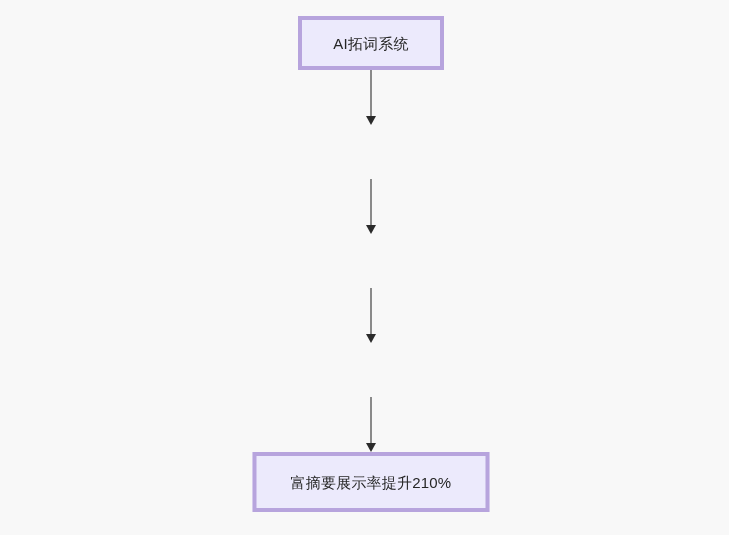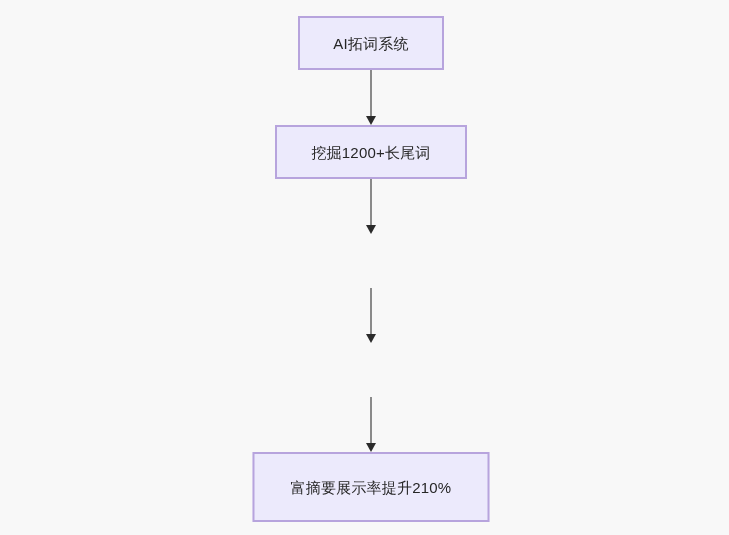--- a/index.html
+++ b/index.html
@@ -16,21 +16,21 @@
   #flowchart-canvas {
     position: relative;
     width: 729px;
     height: 535px;
     background: #f8f8f8;
   }
   .node {
     position: absolute;
     box-sizing: border-box;
     height: 54px;
-    border: 2px solid #8b5cf6;
+    border: 4px solid #8b5cf6;
     background: #eceafc;
     display: flex;
     align-items: center;
     justify-content: center;
     transform: translateX(-50%);
   }
   .node-label {
     font-size: 15px;
     line-height: 1;
     color: #262626;
@@ -78,19 +78,16 @@
       <div class="connector-line" style="height: 46px; background: rgb(138, 138, 138);"></div>
       <div class="connector-head" style="border-top-color: rgb(43, 43, 43);"></div>
     </div>
     <div class="connector" style="left: 371px; top: 397px; height: 55px;">
       <div class="connector-line" style="height: 46px; background: rgb(138, 138, 138);"></div>
       <div class="connector-head" style="border-top-color: rgb(43, 43, 43);"></div>
     </div>
     <div class="node" style="left: 371px; top: 16px; width: 146px; height: 54px; background: rgb(236, 234, 252); border-color: rgb(183, 164, 221);">
       <span class="node-label" style="color: rgb(38, 38, 38);">AI拓词系统</span>
     </div>
-    <div class="node" style="left: 371px; top: 125px; width: 192px; height: 54px; background: rgb(236, 234, 252); border-color: rgb(183, 164, 221);">
-      <span class="node-label" style="color: rgb(38, 38, 38);">挖掘1200+长尾词</span>
-    </div>
-    <div class="node" style="left: 371px; top: 452px; width: 237px; height: 70px; background: rgb(236, 234, 252); border-color: rgb(183, 164, 221); text-align: right;">
+    <div class="node" style="left: 371px; top: 452px; width: 237px; height: 60px; background: rgb(236, 234, 252); border-color: rgb(183, 164, 221); text-align: right;">
       <span class="node-label" style="color: rgb(38, 38, 38);">富摘要展示率提升210%</span>
     </div>
   </div>
 
 </body></html>

